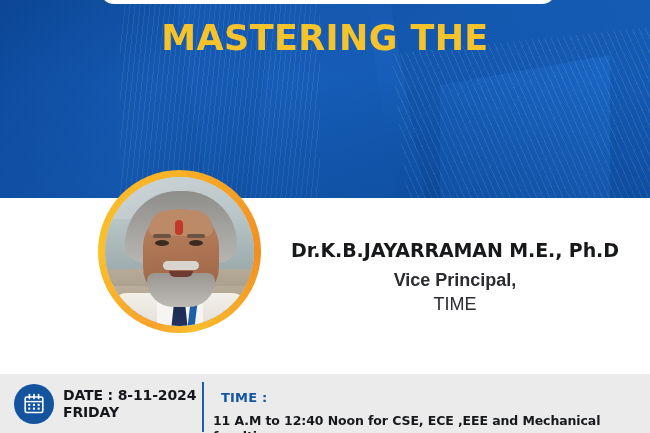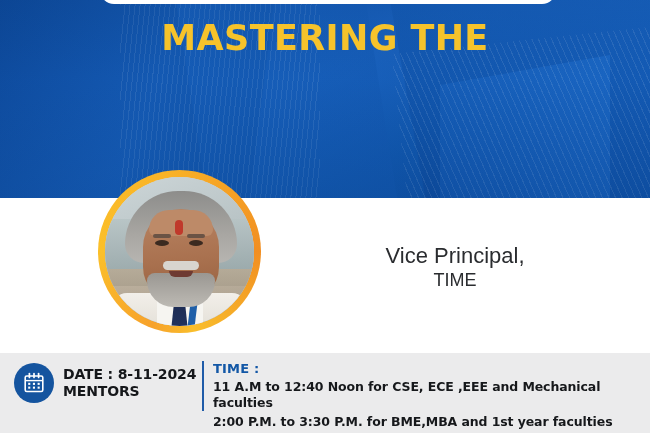--- a/index.html
+++ b/index.html
@@ -129,50 +129,50 @@
   
   .speaker{
     position:absolute;left:285px;top:238px;width:340px;text-align:center;z-index:4;
   }
   .speaker-name{
     margin:0;color:#17181A;font-weight:700;font-size:19px;line-height:24px;
     letter-spacing:-.1px;
     font-family:"DejaVu Sans", sans-serif;
   }
   .speaker-role{
-    margin:6px 0 0 0;color:#2A2C2F;font-weight:400;font-size:22px;line-height:24px;
+    margin:6px 0 0 0;color:#2A2C2F;font-weight:700;font-size:18px;line-height:24px;
   }
   .speaker-org{
     margin:0;color:#2A2C2F;font-weight:400;font-size:18px;line-height:24px;
   }
 
   
   .bottom-bar{
-    position:absolute;left:0;bottom:0;width:650px;height:80px;
+    position:absolute;left:0;bottom:0;width:650px;height:59px;
     background:#EBEBEC;z-index:7;
   }
   .date-block{
     position:absolute;left:14px;top:10px;display:flex;align-items:center;gap:9px;
   }
   .cal-badge{
     width:40px;height:40px;border-radius:50%;
     background:#14549F;display:flex;align-items:center;justify-content:center;flex:none;
   }
   .cal-badge svg{display:block;}
   .date-text{line-height:17px;}
   .date-line{
     margin:0;color:#15171A;font-weight:700;font-size:14px;letter-spacing:-.15px;
     font-family:"DejaVu Sans", sans-serif;
   }
   .divider{
     position:absolute;left:202px;top:8px;width:2px;height:50px;background:#1F5BA8;
   }
   .time-block{position:absolute;left:213px;top:8px;width:430px;}
   .time-title{
-    margin:0;color:#1257A6;font-weight:700;font-size:13px;letter-spacing:.2px;
+    margin:8px;color:#1257A6;font-weight:700;font-size:13px;letter-spacing:.2px;
     font-family:"DejaVu Sans", sans-serif;
   }
   .time-line{
     margin:3px 0 0 0;color:#16181B;font-weight:700;font-size:12.5px;line-height:16px;
     letter-spacing:-.1px;
     font-family:"DejaVu Sans", sans-serif;
   }
   .white-mid{
     position:absolute;left:0;top:198px;width:650px;height:170px;background:#ffffff;z-index:1;
   }
@@ -220,20 +220,21 @@
       <div class="ph-browR"></div>
       <div class="ph-eyeL"></div>
       <div class="ph-eyeR"></div>
       <div class="ph-beard"></div>
       <div class="ph-mous"></div>
       <div class="ph-mouth"></div>
     </div>
   </div>
 
   <div class="speaker">
+    <p class="speaker-name">Dr.K.B.JAYARRAMAN M.E., Ph.D</p>
     <p class="speaker-role">Vice Principal,</p>
     <p class="speaker-org">TIME</p>
   </div>
 
   <div class="bottom-bar">
 
     <div class="date-block">
       <span class="cal-badge">
         <svg width="24" height="24" viewBox="0 0 24 24" aria-hidden="true">
           <rect x="3.2" y="5" width="17.6" height="15.5" rx="1.6" fill="none" stroke="#ffffff" stroke-width="1.6"></rect>
@@ -244,21 +245,21 @@
           <rect x="6.2" y="11.8" width="2.1" height="2.1" fill="#ffffff"></rect>
           <rect x="10.9" y="11.8" width="2.1" height="2.1" fill="#ffffff"></rect>
           <rect x="15.6" y="11.8" width="2.1" height="2.1" fill="#ffffff"></rect>
           <rect x="6.2" y="15.6" width="2.1" height="2.1" fill="#ffffff"></rect>
           <rect x="10.9" y="15.6" width="2.1" height="2.1" fill="#ffffff"></rect>
           <rect x="15.6" y="15.6" width="2.1" height="2.1" fill="#ffffff"></rect>
         </svg>
       </span>
       <span class="date-text">
         <p class="date-line">DATE : 8-11-2024</p>
-        <p class="date-line">MENTORS</p>
+        <p class="date-line">FRIDAY</p>
       </span>
     </div>
 
     <div class="divider"></div>
 
     <div class="time-block">
       <p class="time-title">TIME :</p>
       <p class="time-line">11 A.M to 12:40 Noon for CSE, ECE ,EEE and Mechanical faculties</p>
       <p class="time-line">2:00 P.M. to 3:30 P.M. for BME,MBA and 1st year faculties</p>
     </div>

